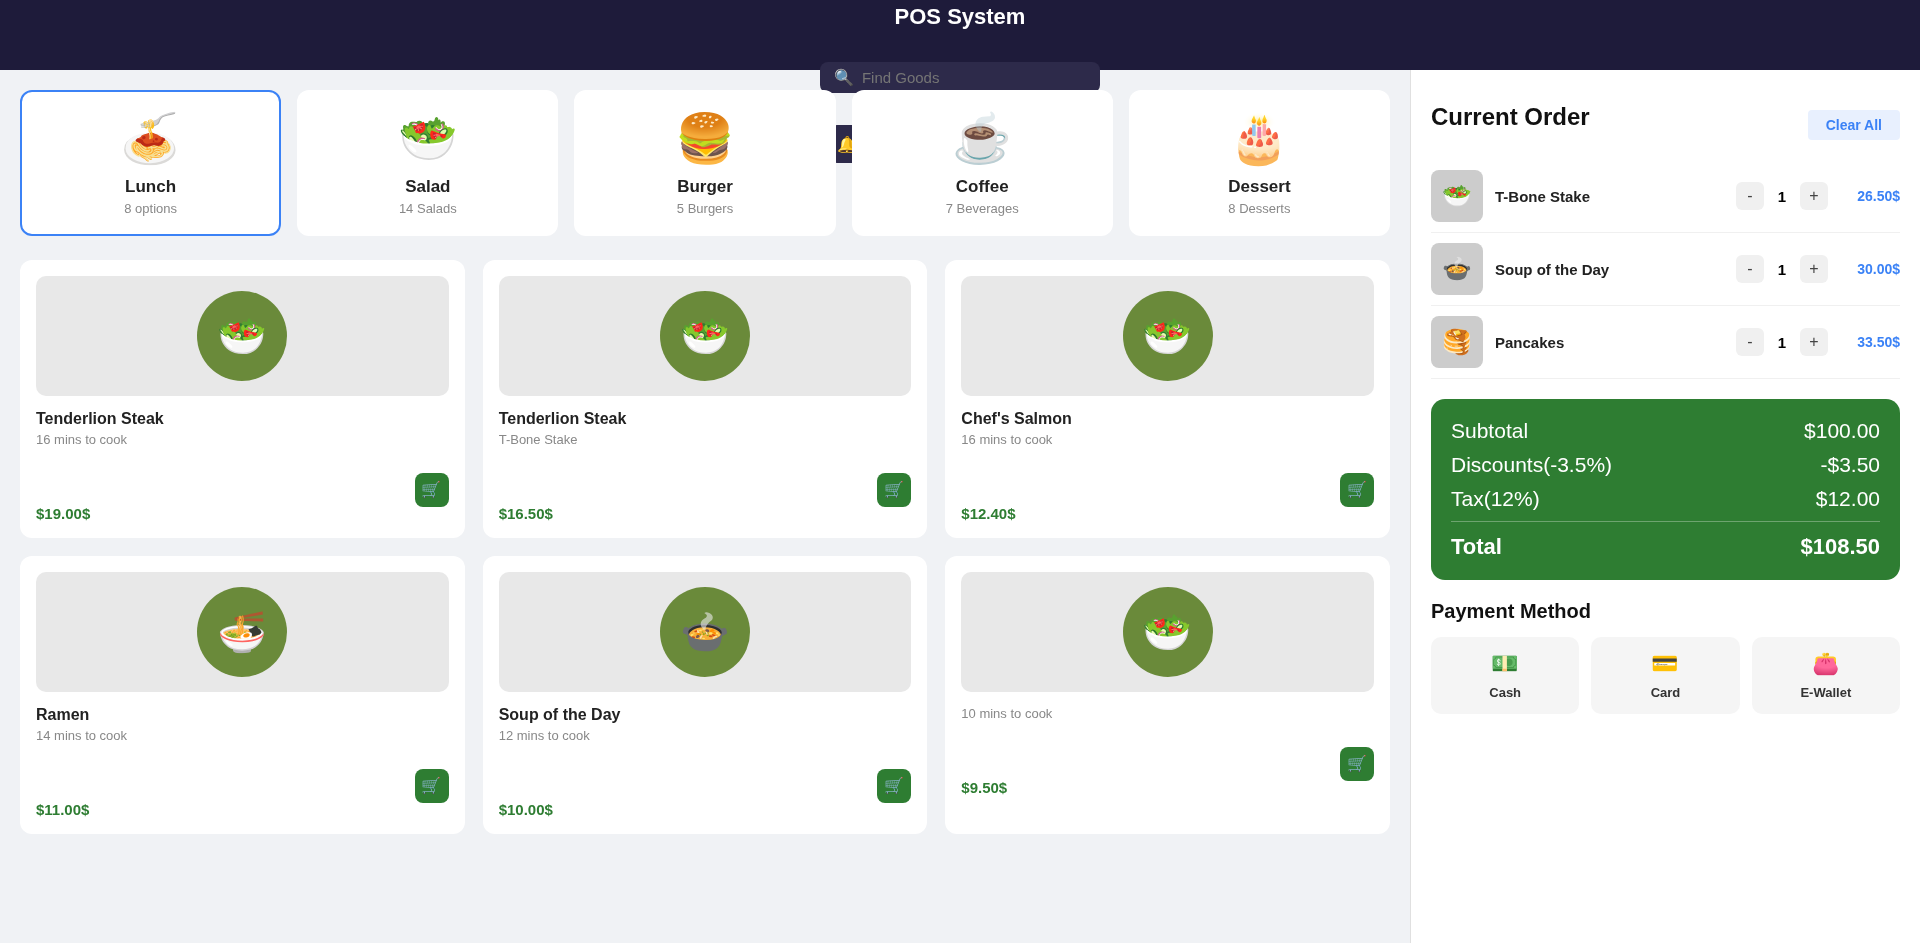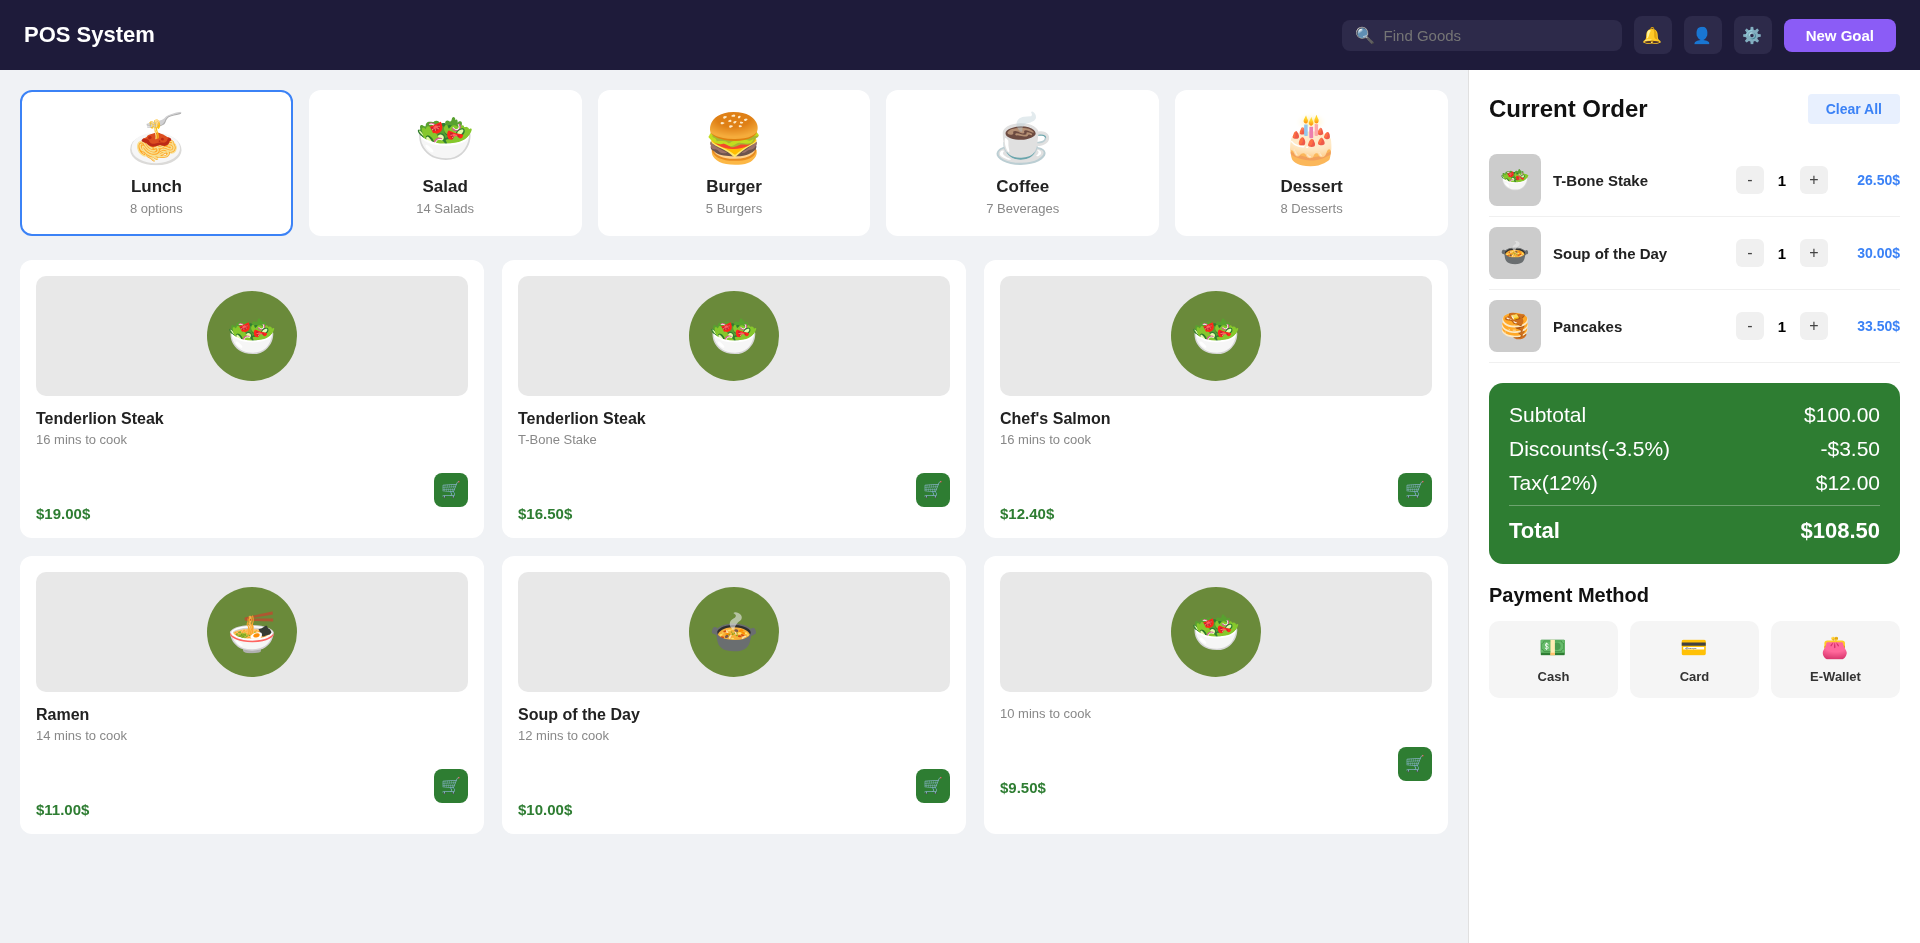--- a/index.html
+++ b/index.html
@@ -5,21 +5,22 @@
     * { box-sizing: border-box; margin: 0; padding: 0; }
     body { font-family: 'Segoe UI', Arial, sans-serif; background: #f0f2f5; min-height: 943px; }
 
     
     .header {
       background: #1e1b3a;
       height: 70px;
       display: flex;
       align-items: center;
       padding: 4px 24px;
-      gap: 12px;
+      gap: 32px;
+      flex-direction: column;
     }
     .header-title {
       color: white;
       font-size: 22px;
       font-weight: 700;
       flex: 1;
     }
     .search-bar {
       display: flex;
       align-items: center;
@@ -179,21 +180,21 @@
       display: flex;
       align-items: center;
       justify-content: center;
       cursor: pointer;
       color: white;
       font-size: 16px;
     }
 
     
     .right-panel {
-      width: 452px;
+      width: 510px;
       background: white;
       border-left: 1px solid #e0e0e0;
       padding: 24px 20px;
       display: flex;
       flex-direction: column;
       overflow-y: auto;
     }
 
     .order-header {
       display: flex;
@@ -208,20 +209,21 @@
     }
     .clear-all-btn {
       background: #e8f0fe;
       color: #3b82f6;
       border: none;
       border-radius: 4px;
       padding: 7px 18px;
       font-size: 14px;
       font-weight: 600;
       cursor: pointer;
+      margin-top: 16px;
     }
 
     .order-items { margin-bottom: 20px; }
     .order-item {
       display: flex;
       align-items: center;
       gap: 12px;
       padding: 10px 0;
       border-bottom: 1px solid #f0f0f0;
     }

